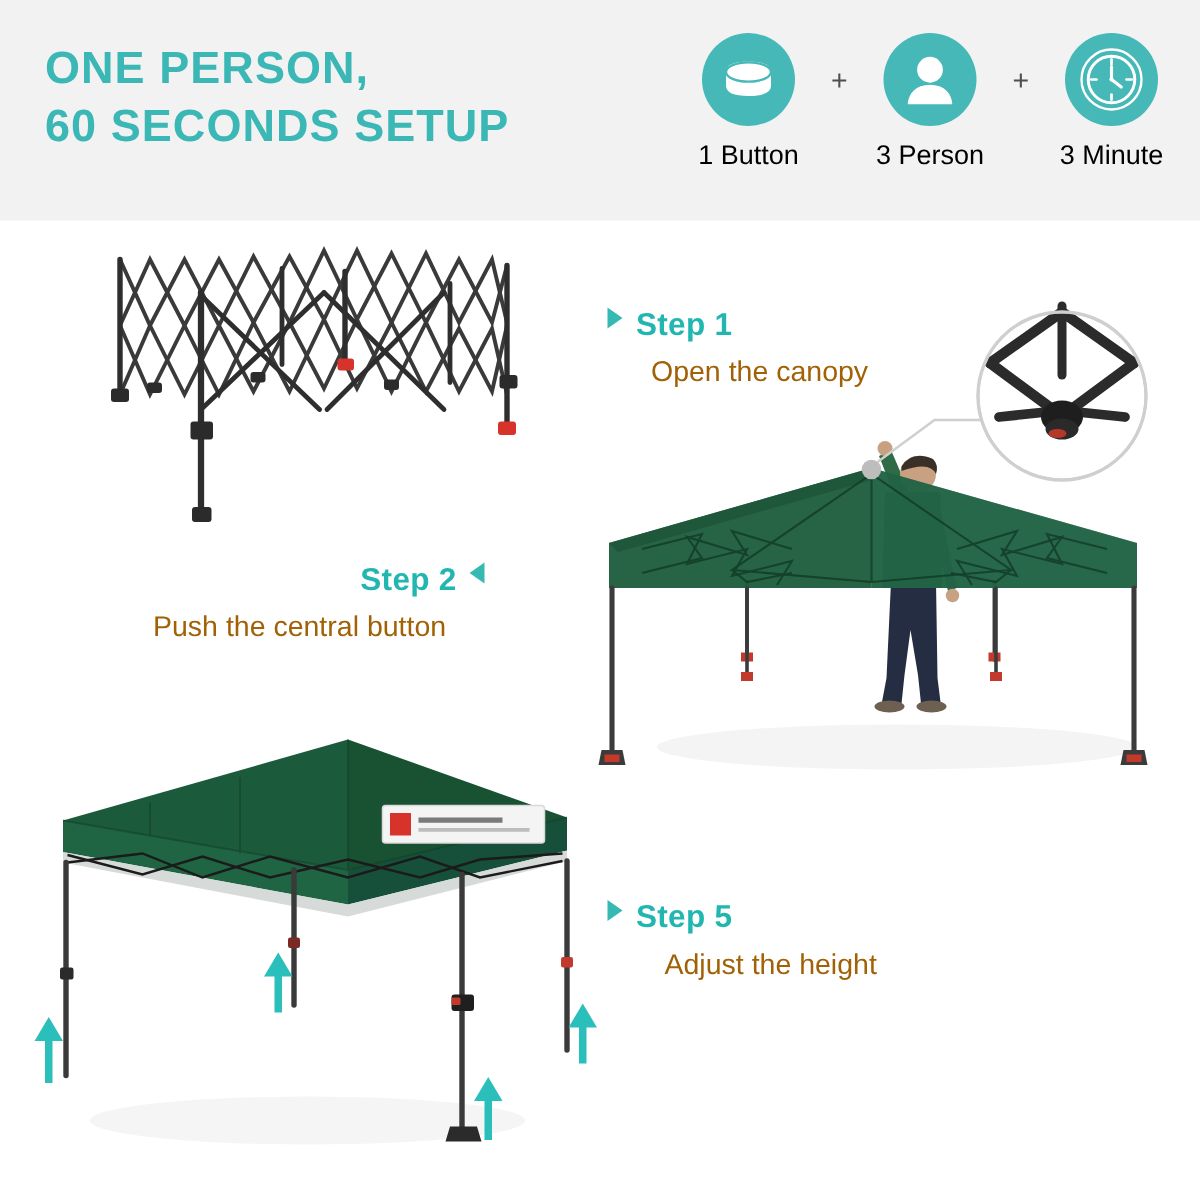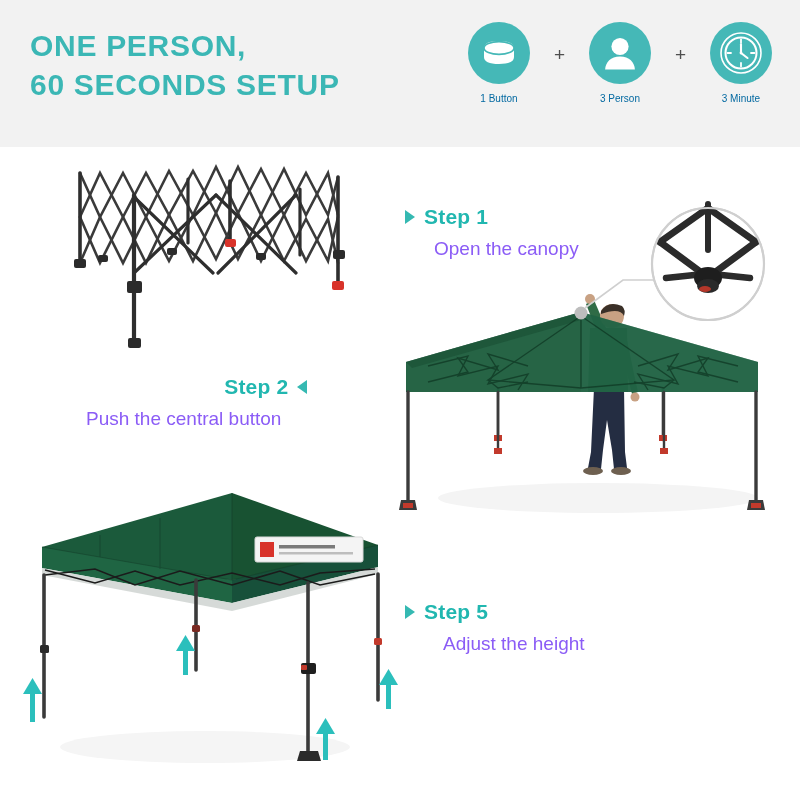--- a/index.html
+++ b/index.html
@@ -33,45 +33,45 @@
   }
   .icon-cell{
     width:88px;display:flex;flex-direction:column;align-items:center;
   }
   .icon-circle{
     width:62px;height:62px;border-radius:50%;
     background:#45b8b7;
     display:flex;align-items:center;justify-content:center;
   }
   .icon-caption{
-    margin-top:9px;font-size:10px;color:#0369a1;white-space:nowrap;
+    margin-top:9px;font-size:18px;color:#000000;white-space:nowrap;
   }
   .plus{
     color:#4f4f4f;font-size:19px;font-weight:400;
     align-self:flex-start;margin-top:22px;
   }
 
   
   .step-block{position:absolute;}
-  .step-head{display:flex;align-items:center;gap:9px;}
+  .step-head{display:flex;gap:9px;}
   .step-title{
     color:#21b7b0;font-size:21px;font-weight:bold;letter-spacing:0.2px;
   }
   .tri{
     width:0;height:0;border-top:7px solid transparent;border-bottom:7px solid transparent;
   }
   .tri-right{border-left:10px solid #35b9b2;}
   .tri-left{border-right:10px solid #35b9b2;}
   .step-desc{
-    color:#8b5cf6;font-size:19px;margin-top:9px;white-space:nowrap;
+    color:#a16207;font-size:19px;margin-top:9px;white-space:nowrap;
   }
 
   #step1{left:405px;top:205px;}
   #step1 .step-desc{margin-left:29px;}
-  #step2{left:86px;top:375px;text-align:right;}
+  #step2{left:102px;top:375px;text-align:right;}
   #step2 .step-head{justify-content:flex-end;}
   #step2 .step-desc{margin-right:26px;text-align:right;}
   #step3{left:405px;top:600px;}
   #step3 .step-desc{margin-left:38px;}
 
   
   .illo{position:absolute;}
   #frame-illo{left:38px;top:155px;}
   #canopy1-illo{left:398px;top:270px;}
   #canopy3-illo{left:0px;top:485px;}

